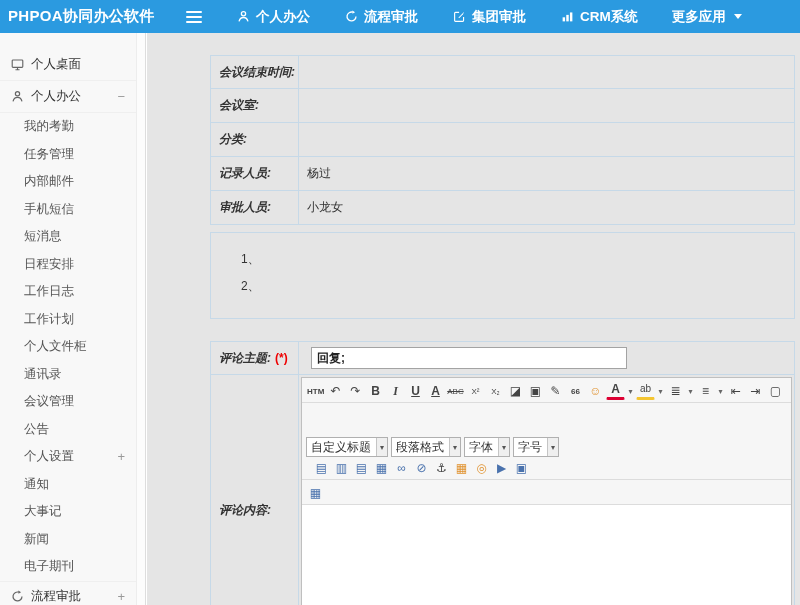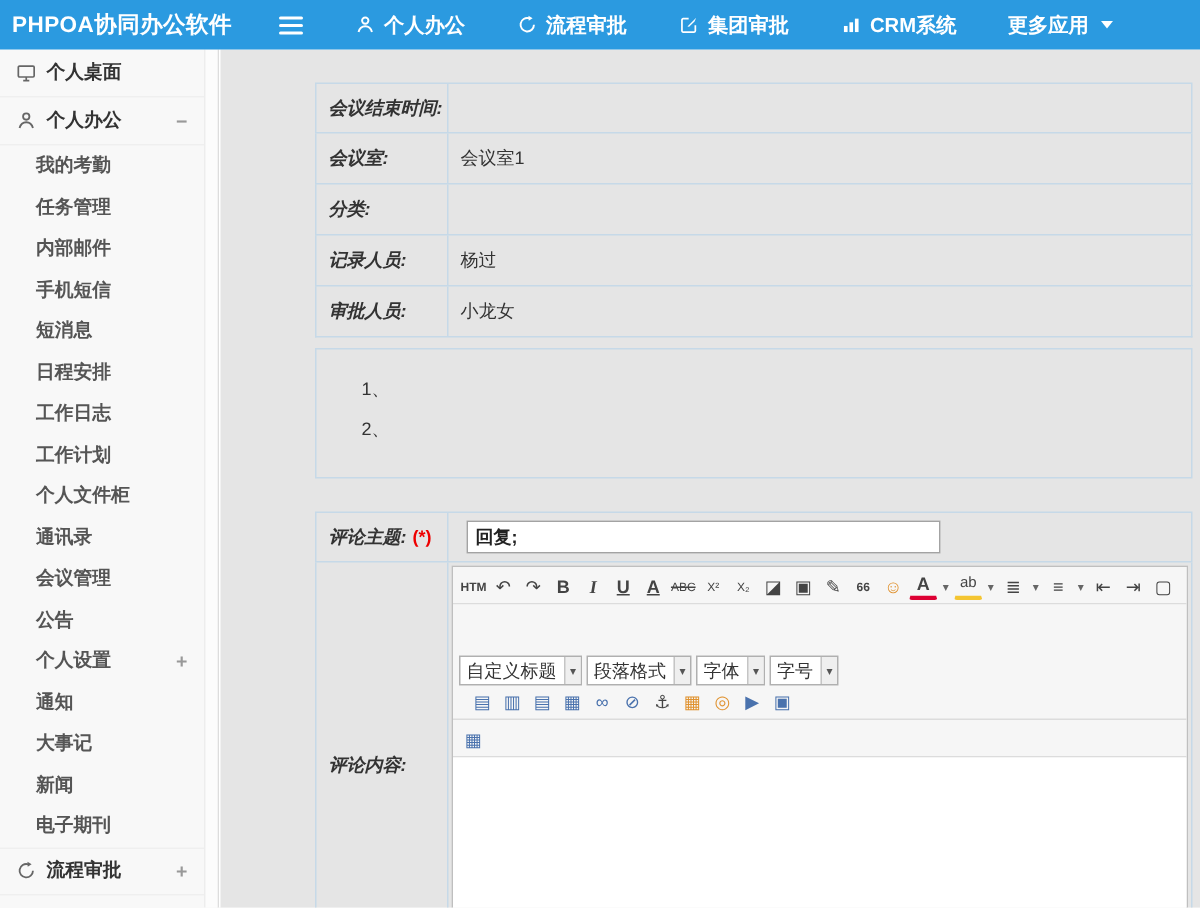--- a/index.html
+++ b/index.html
@@ -14,21 +14,21 @@
   .hamburger i { position:absolute; left:0; width:16px; height:2px; background:#fff; border-radius:1px; }
   .hamburger i:nth-child(1){top:1px;} .hamburger i:nth-child(2){top:6px;} .hamburger i:nth-child(3){top:11px;}
   .nav { display:flex; align-items:center; gap:34px; }
   .nav-item { display:flex; align-items:center; gap:6px; font-size:13.5px; font-weight:bold; cursor:pointer; }
   .caret-down { width:0; height:0; border-left:4px solid transparent; border-right:4px solid transparent;
     border-top:5px solid #fff; margin-left:2px; }
 
   
   .sidebar { position:absolute; top:33px; left:0; width:146px; bottom:0;
     background:#f8f8f8; border-right:1px solid #dddddd; }
-  .side-list { position:absolute; left:0; top:0; width:137px; bottom:0;font-weight:bold; }
+  .side-list { position:absolute; left:0; top:16px; width:137px; bottom:0; }
   .side-scroll { position:absolute; right:0; top:0; width:9px; bottom:0; background:#fcfcfc; border-left:1px solid #ededed; }
   .side-section { height:32px; display:flex; align-items:center; gap:7px; padding:0 10px;
     font-size:12.5px; color:#333; border-bottom:1px solid #efefef; position:relative; cursor:pointer; }
   .side-item { height:27.5px; display:flex; align-items:center; padding-left:24px;
     font-size:12.5px; color:#555; position:relative; cursor:pointer;text-align:right; }
   .si-toggle, .sec-toggle { position:absolute; right:12px; color:#999; font-size:13px; }
   .side-icon { width:14px; height:14px; display:inline-flex; align-items:center; justify-content:center; }
 
   
   .main { position:absolute; left:147px; top:33px; right:0; bottom:0; background:#e5e5e5; overflow:hidden; }
@@ -239,23 +239,20 @@
 
     <div class="form-table">
         <div class="frow">
         <div class="lbl">
           <span>会议结束时间:</span>
         </div>
       </div>
         <div class="frow">
         <div class="lbl">
           <span>会议室:</span>
-        </div>
-        <div class="val">
-          <span>会议室1</span>
         </div>
       </div>
         <div class="frow">
         <div class="lbl">
           <span>分类:</span>
         </div>
         <div class="val">
           <span></span>
         </div>
       </div>

